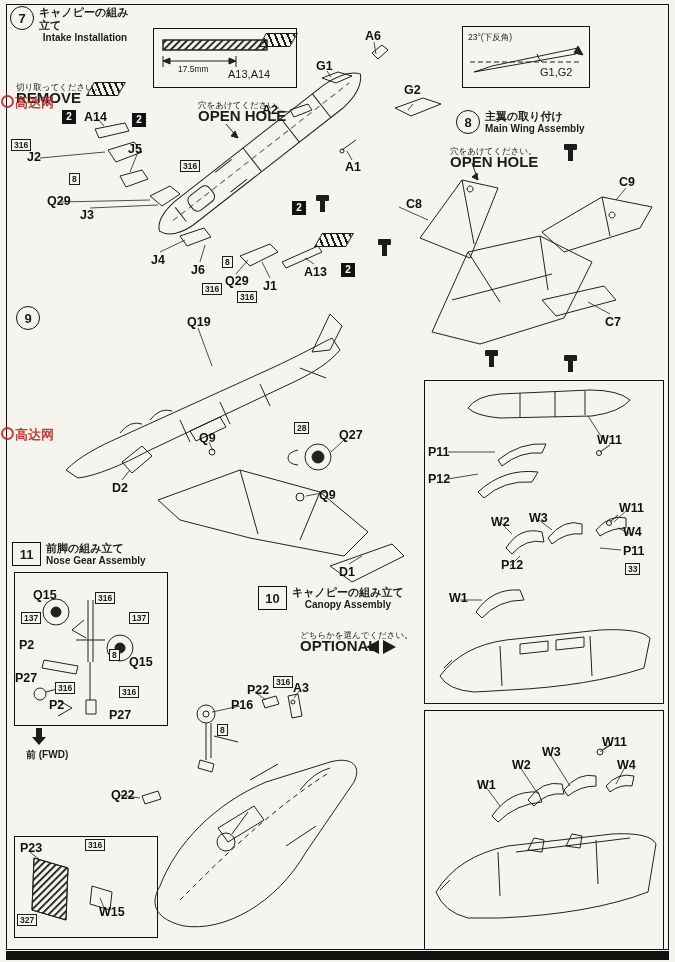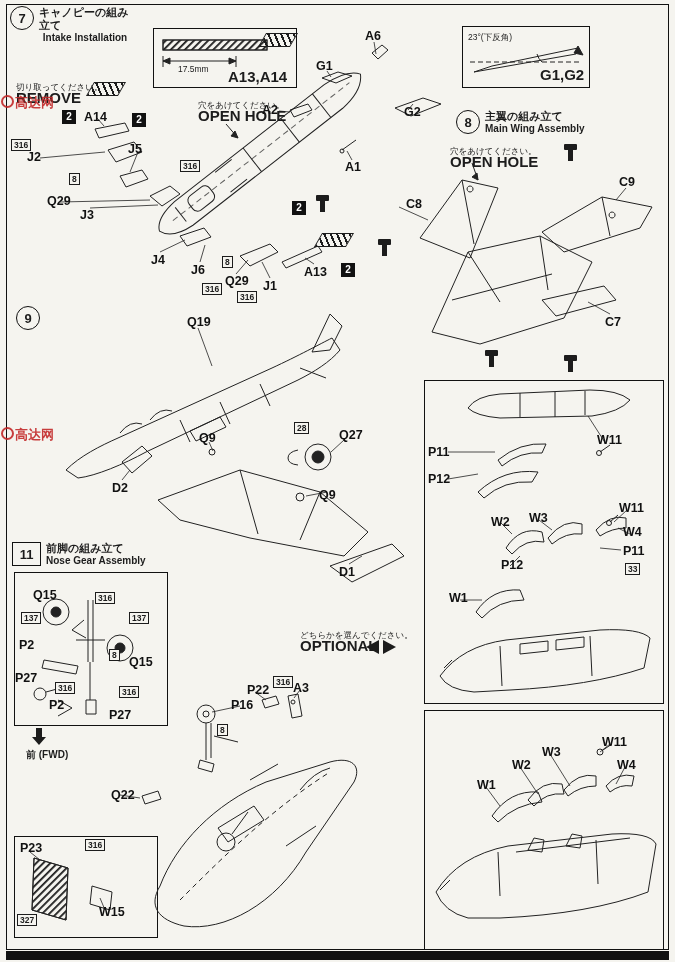--- a/index.html
+++ b/index.html
@@ -32,21 +32,21 @@
   .step{position:absolute;display:flex;gap:5px;align-items:flex-start;}
   .step-num{flex:0 0 auto;width:22px;height:22px;border:1.7px solid #111;border-radius:50%;
             font-weight:bold;font-size:13px;display:flex;align-items:center;justify-content:center;background:#f5f4ef;}
   .step-num.wide{width:27px;border-radius:0;}
   .step-title .jp{font-weight:bold;font-size:11px;line-height:13px;}
   .step-title .en{font-weight:bold;font-size:10px;line-height:12px;text-align:center;}
   .note{position:absolute;white-space:nowrap;}
   .note .jp{display:block;font-size:8.5px;line-height:10px;}
   .note .en{display:block;font-weight:bold;font-size:15px;line-height:11px;}
   .callout-measure{position:absolute;font-size:8.5px;white-space:nowrap;}
-  .callout-label{position:absolute;font-weight:bold;font-size:15px;white-space:nowrap;}
+  .callout-label{position:absolute;font-weight:normal;font-size:11px;white-space:nowrap;}
   .fwd{position:absolute;font-weight:bold;font-size:10px;white-space:nowrap;}
   .wm{position:absolute;left:1px;color:#c32a2a;font-weight:bold;font-size:13px;opacity:.9;white-space:nowrap;}
   .wm::before{content:"";display:inline-block;width:9px;height:9px;border:2px solid #c32a2a;border-radius:50%;
               vertical-align:-1px;margin-right:1px;}
 </style>
 </head>
 <body>
 
 <div id="page">
 
@@ -268,26 +268,33 @@
   <div class="step" style="left:10px;top:6px">
     <div class="step-num">7</div>
     <div class="step-title" style="width:92px">
       <div class="jp">キャノピーの組み立て</div>
       <div class="en">Intake Installation</div>
     </div>
   </div>
   <div class="step" style="left:456px;top:110px">
     <div class="step-num">8</div>
     <div class="step-title">
-      <div class="jp">主翼の組み立て</div>
+      <div class="jp">主翼の取り付け</div>
       <div class="en">Main Wing Assembly</div>
     </div>
   </div>
   <div class="step" style="left:16px;top:306px">
     <div class="step-num">9</div>
+  </div>
+  <div class="step" style="left:258px;top:586px">
+    <div class="step-num wide">10</div>
+    <div class="step-title">
+      <div class="jp">キャノピーの組み立て</div>
+      <div class="en">Canopy Assembly</div>
+    </div>
   </div>
   <div class="step" style="left:12px;top:542px">
     <div class="step-num wide">11</div>
     <div class="step-title">
       <div class="jp">前脚の組み立て</div>
       <div class="en">Nose Gear Assembly</div>
     </div>
   </div>
 
   <div class="note" style="left:16px;top:82px">
@@ -312,21 +319,21 @@
   <div class="callout-label" style="left:228px;top:68px">A13,A14</div>
   <div class="callout-measure" style="left:468px;top:32px">23°(下反角)</div>
   <div class="callout-label" style="left:540px;top:66px">G1,G2</div>
 
   <div class="wm" style="top:94px">高达网</div>
   <div class="wm" style="top:426px">高达网</div>
 
   <div id="overlay">
       <div class="label" style="left: 365px; top: 30px;">A6</div>
       <div class="label" style="left: 316px; top: 60px;">G1</div>
-      <div class="label" style="left: 404px; top: 106px; text-align: center;">G2</div>
+      <div class="label" style="left: 404px; top: 84px; text-align: center;">G2</div>
       <div class="label" style="left: 262px; top: 104px;">A2</div>
       <div class="label" style="left: 345px; top: 161px;">A1</div>
       <div class="label" style="left: 84px; top: 111px;">A14</div>
       <div class="label" style="left: 27px; top: 151px;">J2</div>
       <div class="label" style="left: 128px; top: 143px;">J5</div>
       <div class="label" style="left: 47px; top: 195px;">Q29</div>
       <div class="label" style="left: 80px; top: 209px;">J3</div>
       <div class="label" style="left: 151px; top: 254px;">J4</div>
       <div class="label" style="left: 191px; top: 264px;">J6</div>
       <div class="label" style="left: 225px; top: 275px;">Q29</div>

